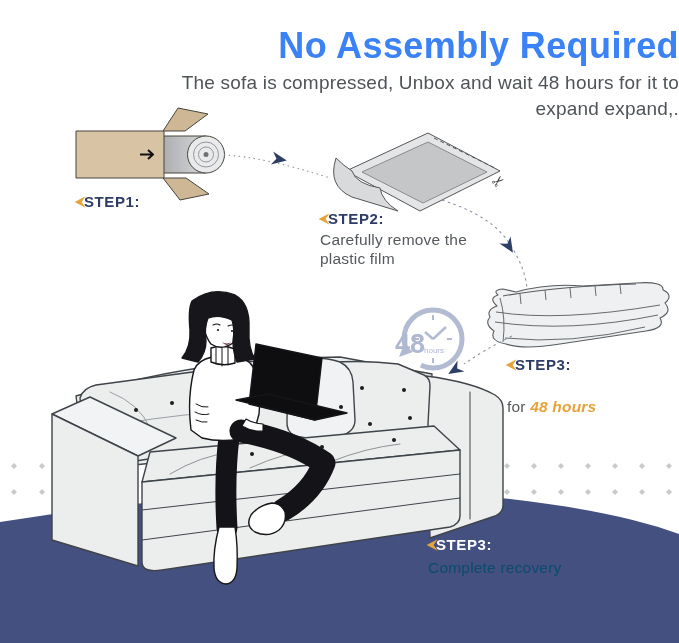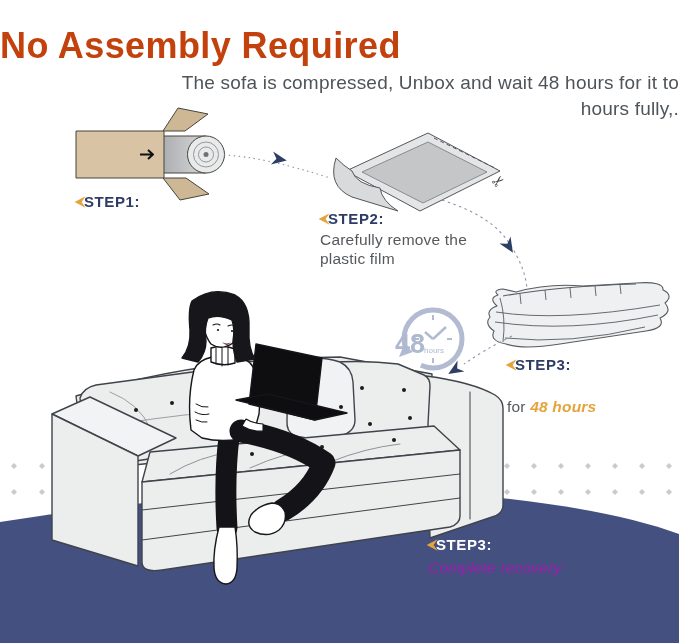--- a/index.html
+++ b/index.html
@@ -2,39 +2,39 @@
 <html><head>
 <meta charset="utf-8">
 <style>
   html,body{margin:0;padding:0;background:#fff;}
   .canvas{
     position:relative;width:679px;height:643px;background:#ffffff;
     overflow:hidden;font-family:"Liberation Sans",sans-serif;
   }
   .scene{position:absolute;left:0;top:0;}
   .title{
-    position:absolute;top:1px;left:0;right:0;text-align:left;
-    font-size:36px;font-weight:800;color:#c2410c;letter-spacing:.4px;
+    position:absolute;top:1px;left:0;right:0;text-align:right;
+    font-size:36px;font-weight:800;color:#3b82f6;letter-spacing:.4px;
   }
   .subtitle{
     position:absolute;top:51px;left:0;right:0;text-align:right;
     font-size:19px;line-height:26px;color:#4f5458;letter-spacing:.2px;
   }
   .step-label{
     position:absolute;display:flex;align-items:center;
     font-size:15px;font-weight:bold;color:#2e3c66;letter-spacing:.6px;
   }
   .step-label .marker{width:14px;height:14px;margin-right:-2px;flex:none;}
   .marker path{fill:#e5a33b;}
   .step-caption{
     position:absolute;font-size:15.5px;line-height:19px;color:#55595d;letter-spacing:.2px;
   }
   .gold{color:#e5a33b;font-weight:bold;font-style:italic;}
   .on-floor{color:#ffffff;}
-  .step-caption.on-floor{color:#a21caf;font-style:italic;}
+  .step-caption.on-floor{color:#0c4a6e;}
 </style>
 </head>
 <body>
 
 <div class="canvas">
 
   <svg class="scene" width="679" height="643" viewBox="0 0 679 643">
     <defs>
       <path id="dmd" d="M0,-3 L3,0 L0,3 L-3,0 Z"></path>
       <path id="ah" d="M0,-6.5 L15,0 L0,6.5 L4.5,0 Z"></path>
@@ -185,21 +185,21 @@
     <g fill="#2e3f66">
       <use href="#ah" transform="translate(272,158) rotate(10)"></use>
       <use href="#ah" transform="translate(505,240) rotate(58)"></use>
       <use href="#ah" transform="translate(461,366) rotate(148)"></use>
     </g>
   </svg>
 
   <h1 class="title">No Assembly Required</h1>
   <p class="subtitle">
     <span>The sofa is compressed, Unbox and wait 48 hours for it to</span><br>
-    <span>hours fully,.</span>
+    <span>expand expand,.</span>
   </p>
 
   <div class="step-label" style="left:72px;top:193px">
     <svg class="marker" viewBox="0 0 16 16">
         <path d="M15.5,1.5 L3,8 L15.5,14.5 L11,8 Z"></path>
       </svg>
     <span>STEP1:</span>
   </div>
 
   <div class="step-label" style="left:316px;top:210px">

